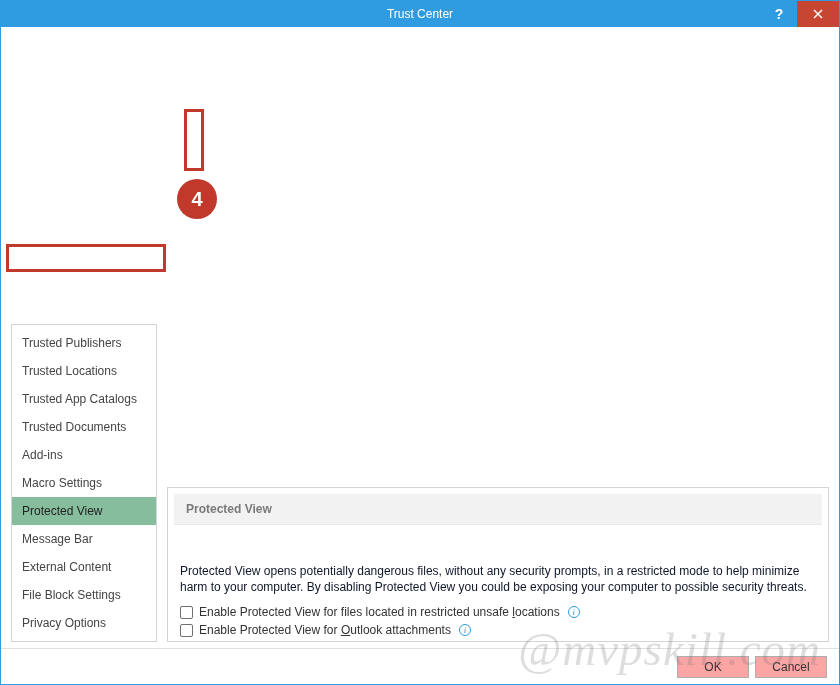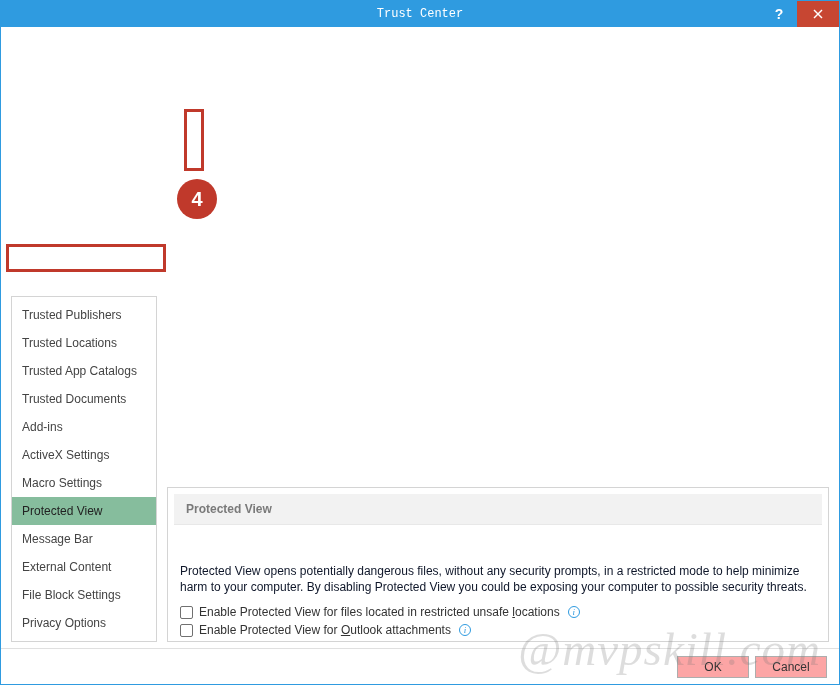--- a/index.html
+++ b/index.html
@@ -1,21 +1,21 @@
 <!DOCTYPE html>
 <html><head>
 <meta charset="utf-8">
 <style>
 * { box-sizing: border-box; margin: 0; padding: 0; }
 html, body { width: 840px; height: 685px; font-family: "Segoe UI", Tahoma, sans-serif; font-size: 12px; color: #333; background: #fff; }
 .window { width: 840px; height: 685px; border: 1px solid #2f9be0; display: flex; flex-direction: column; position: relative; }
 
 
 .titlebar { height: 26px; background: #2f9be0; display: flex; align-items: center; justify-content: center; position: relative; }
-.titlebar .title { color: #fff; font-size: 12px; font-family: Liberation Mono, monospace; }
+.titlebar .title { color: #fff; font-size: 12px; }
 .titlebar .controls { position: absolute; right: 0; top: 0; display: flex; height: 100%; }
 .titlebar .ctrl { width: 36px; height: 100%; display: flex; align-items: center; justify-content: center; color: #fff; }
 .titlebar .ctrl.close { background: #c74632; width: 42px; }
 .titlebar .ctrl.help { font-size: 14px; font-weight: bold; }
 .titlebar .ctrl.close svg { width: 10px; height: 10px; }
 
 
 .body { flex: 1; display: flex; padding: 10px 10px 6px 10px; gap: 10px; min-height: 0; align-items: flex-end; }
 
 
@@ -66,21 +66,20 @@
   </div>
 
   <div class="body">
 
     <div class="sidebar">
       <div class="side-item">Trusted Publishers</div>
       <div class="side-item">Trusted Locations</div>
       <div class="side-item">Trusted App Catalogs</div>
       <div class="side-item">Trusted Documents</div>
       <div class="side-item">Add-ins</div>
-      <div class="side-item">ActiveX Settings</div>
       <div class="side-item">Macro Settings</div>
       <div class="side-item selected">Protected View</div>
       <div class="side-item">Message Bar</div>
       <div class="side-item">External Content</div>
       <div class="side-item">File Block Settings</div>
       <div class="side-item">Privacy Options</div>
     </div>
 
     <div class="main">
       <div class="section-header">Protected View</div>

